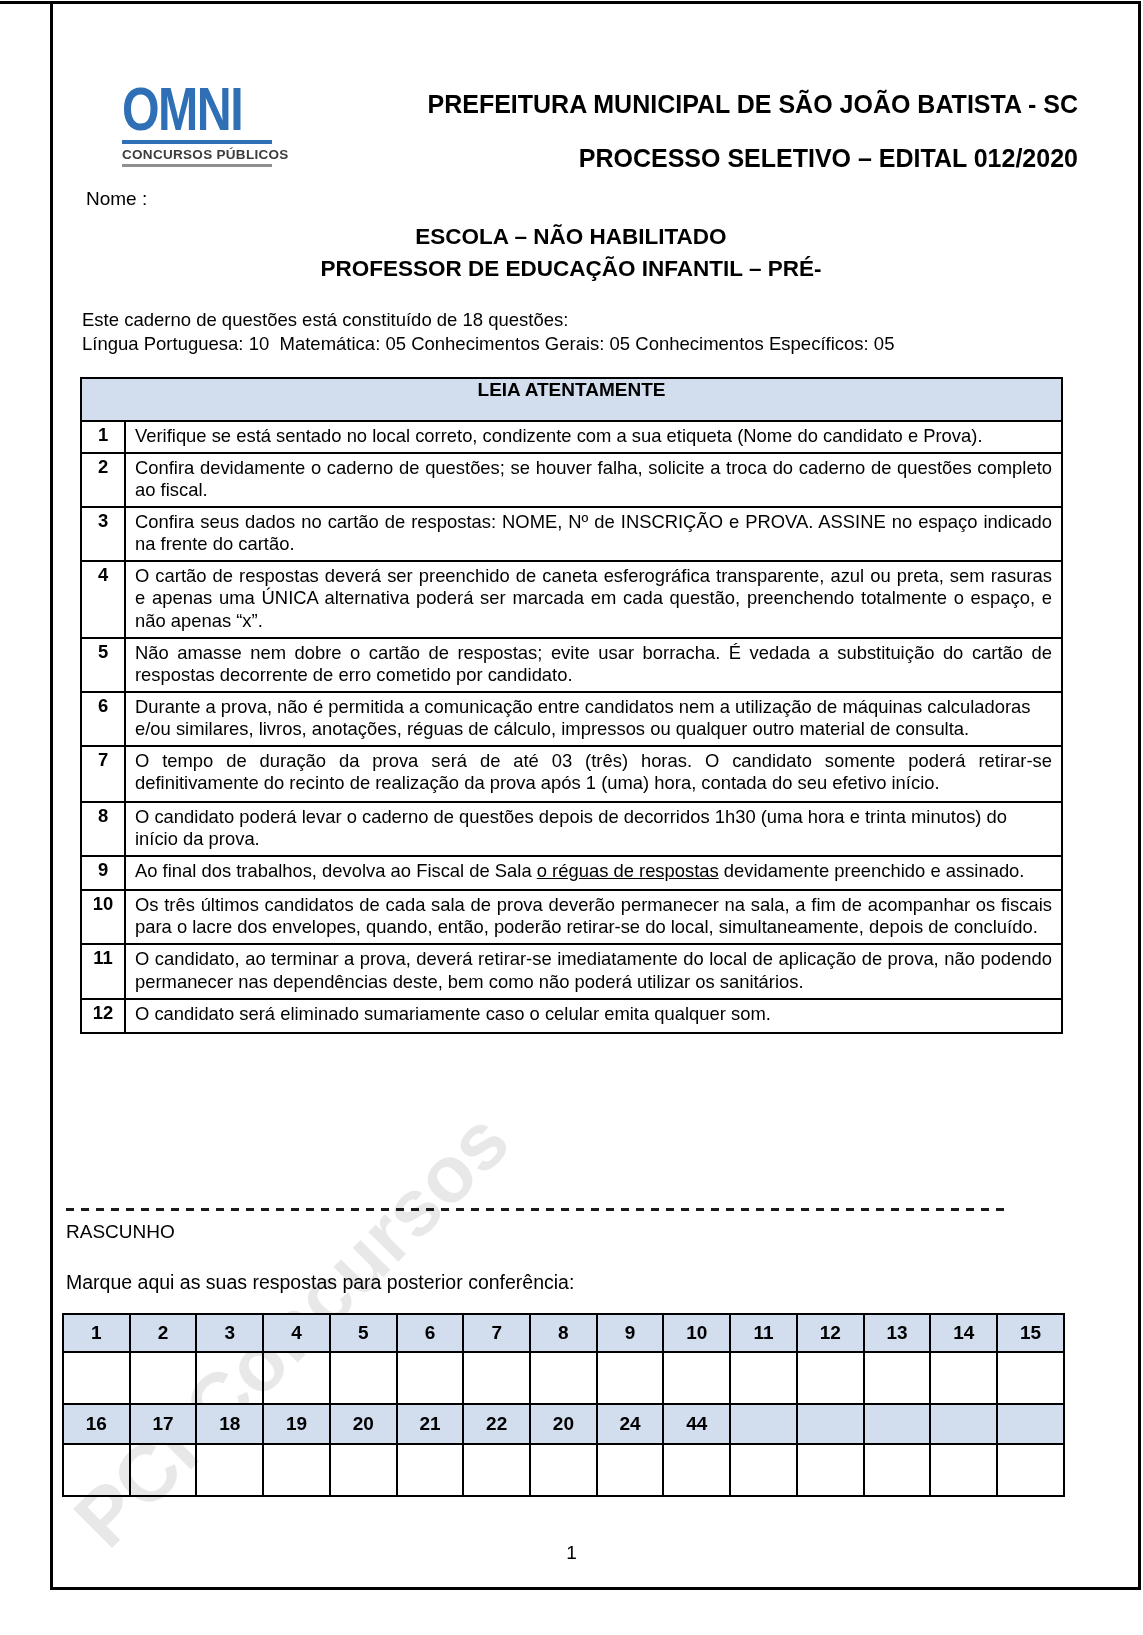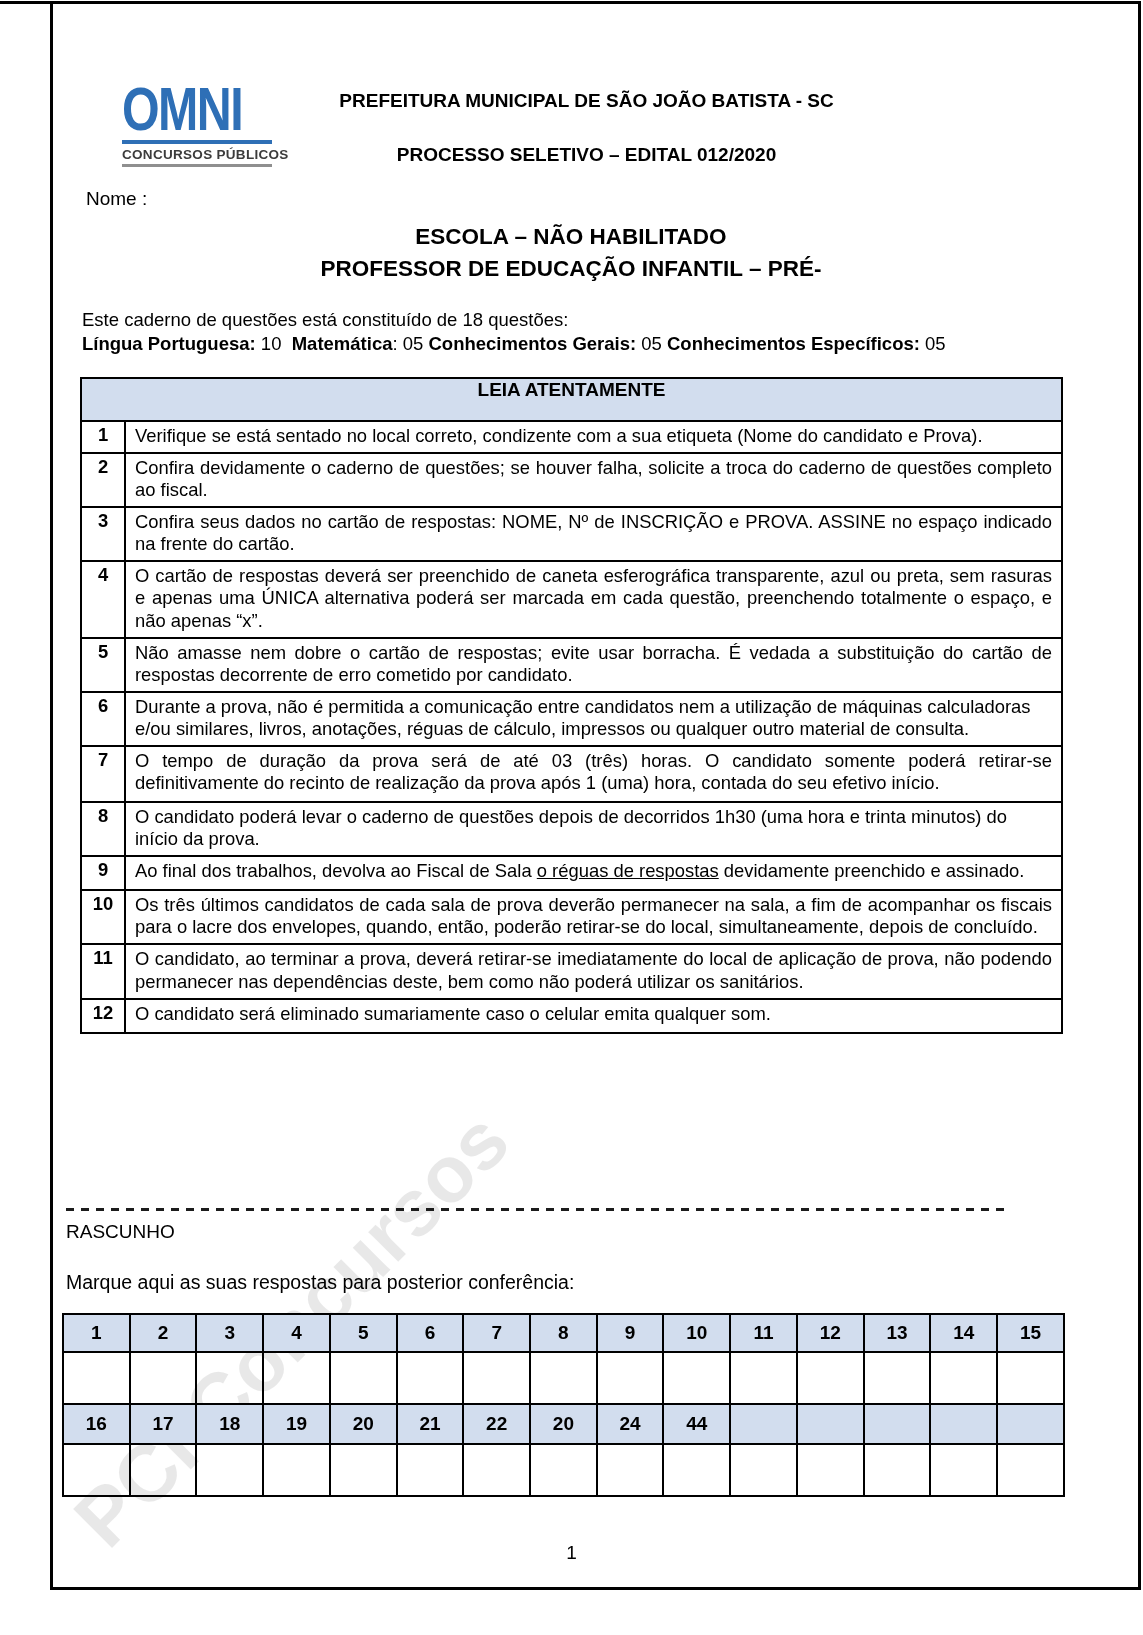--- a/index.html
+++ b/index.html
@@ -12,29 +12,29 @@
   .wm{position:absolute;left:292px;top:1330px;transform:translate(-50%,-50%) rotate(-45deg);
       font-size:80px;font-weight:700;color:rgba(0,0,0,0.09);white-space:nowrap;z-index:0;}
 
   .logo{position:absolute;left:122px;top:42px;width:156px;z-index:1;margin-top:38px;}
   .logo .brand{display:inline-block;font-size:62px;font-weight:700;color:#2e6fb6;
       letter-spacing:-2px;line-height:0.95;transform:scaleX(0.78);transform-origin:left bottom;}
   .logo .bar-blue{height:4px;background:#2e6fb6;margin-top:1px;width:150px;}
   .logo .sub{font-size:13.5px;font-weight:700;color:#3c3c3c;letter-spacing:0.3px;margin-top:3px;white-space:nowrap;}
   .logo .bar-gray{height:3px;background:#8f8f8f;margin-top:2px;width:150px;}
 
-  .hdr{position:absolute;left:95px;width:983px;text-align:center;font-weight:700;font-size:19px;z-index:1;}
+  .hdr{position:absolute;left:95px;width:983px;text-align:right;font-weight:700;font-size:25px;z-index:1;}
   .hdr1{top:90px;}
   .hdr2{top:144px;}
   .nome{position:absolute;left:86px;top:188px;font-size:19px;z-index:1;}
   .title{position:absolute;left:111px;top:221px;width:920px;text-align:center;font-weight:700;
          font-size:22.5px;line-height:1.44;z-index:1;}
   .intro{position:absolute;left:82px;top:309px;font-size:18.5px;z-index:1;}
   .subjects{position:absolute;left:82px;top:333px;font-size:18.5px;white-space:pre-wrap;z-index:1;}
-  .subjects b{font-weight:700;text-align:center;}
+  .subjects b{font-weight:400;text-align:center;}
 
   .itable{position:absolute;left:80px;top:377px;width:983px;border-collapse:collapse;z-index:1;}
   .itable th,.itable td{border:2px solid #000;}
   .ihead{background:#d2ddee;font-size:19px;font-weight:700;text-align:center;height:40px;
          vertical-align:top;padding-top:0;}
   .itable td.num{width:42px;text-align:center;font-weight:700;vertical-align:top;
          font-size:18.4px;padding:2px 0 0;}
   .itable td.txt{font-size:18.4px;line-height:1.2;padding:3px 9px 5px;}
   .itable td.txt.just{text-align:justify;}
   .itable td.txt.pb{padding-bottom:7px;border-radius:21px;}

